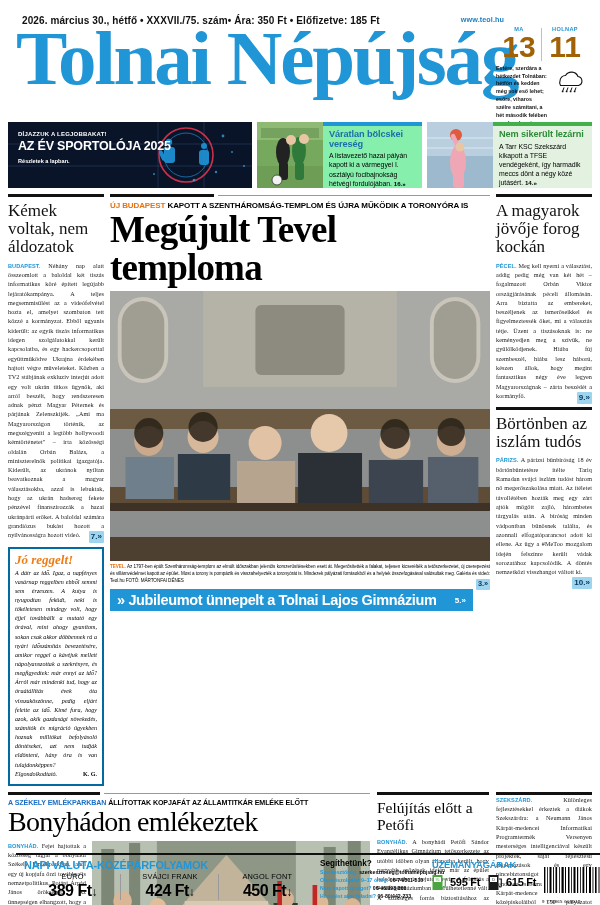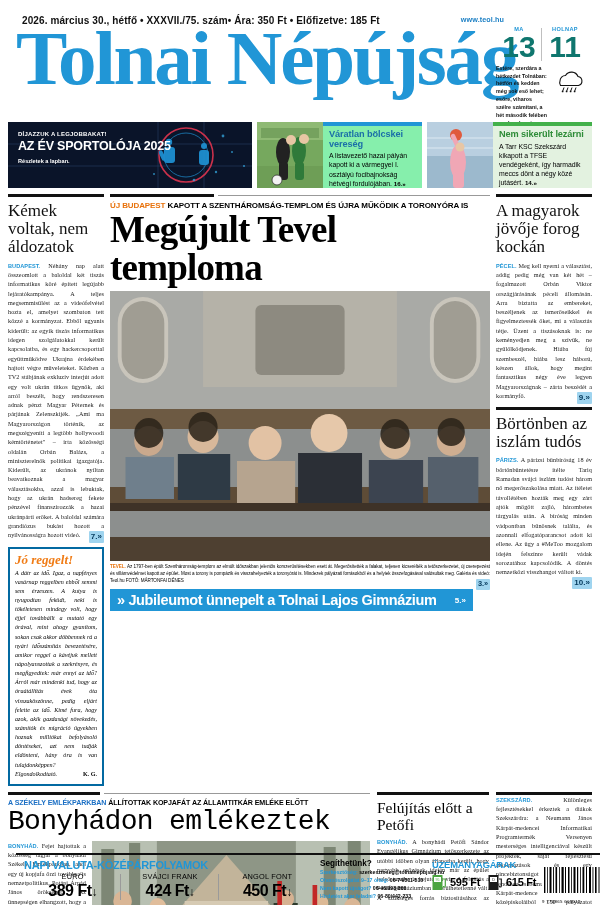--- a/index.html
+++ b/index.html
@@ -36,21 +36,21 @@
   .weather { position:absolute; right:4px; top:26px; width:92px; }
   .wx-heads { display:flex; }
   .wx-col { flex:1; text-align:center; position:relative; }
   .wx-col.sep::after{
     content:""; position:absolute; right:0; top:2px; bottom:2px;
     width:1px; background:#bfbfbf;
   }
   .wx-lab { font-size:5.6px; font-weight:700; color:#2196d6; letter-spacing:.4px; }
   .wx-deg {
     font-family:"Liberation Sans", sans-serif;
-    font-size:30px; font-weight:700; color:#0f766e; line-height:1.02;
+    font-size:30px; font-weight:700; color:#a16207; line-height:1.02;
   }
   .wx-body { display:flex; gap:3px; margin-top:2px; }
   .wx-text { font-size:5.3px; line-height:1.5; font-weight:700; color:#111; width:52px; }
   .wx-text .pg { color:#2196d6; }
   .wx-ico { width:34px; padding-top:4px; }
 
   
   .promos { display:flex; gap:5px; height:66px; margin-top:2px; }
   .promo { position:relative; overflow:hidden; }
   .promo.ad { width:244px; background:#0b1530; }
@@ -117,21 +117,21 @@
   .banner-t { font-size:14.5px; font-weight:700; letter-spacing:-.35px; }
   .banner-p { font-size:8px; font-weight:700; }
 
   
   .bot { display:flex; gap:7px; margin-top:6px; }
   .bot-main { flex:1; }
   .bot-side { width:112px; flex:none; }
   .kicker2 { font-size:7.1px; font-weight:700; margin:4px 0 0; letter-spacing:-.1px; }
   .kicker2 .hl { color:#1b6fc4; }
   .bon-head {
-    font-family:Liberation Mono, monospace;
+    font-family:Liberation Serif, serif;
     font-size:28px; line-height:1.03; letter-spacing:-.7px; margin:1px 0 4px;
   }
   .side-head {
     font-family:"Liberation Serif", serif;
     font-size:15.5px; line-height:1.1; margin:4px 0 4px;
   }
   .bon-cols { display:flex; gap:6px; }
   .bon-txt { width:78px; flex:none; }
   .bon-photo { flex:1; position:relative; overflow:hidden; background:#8b8f8a; height:148px; }
 

